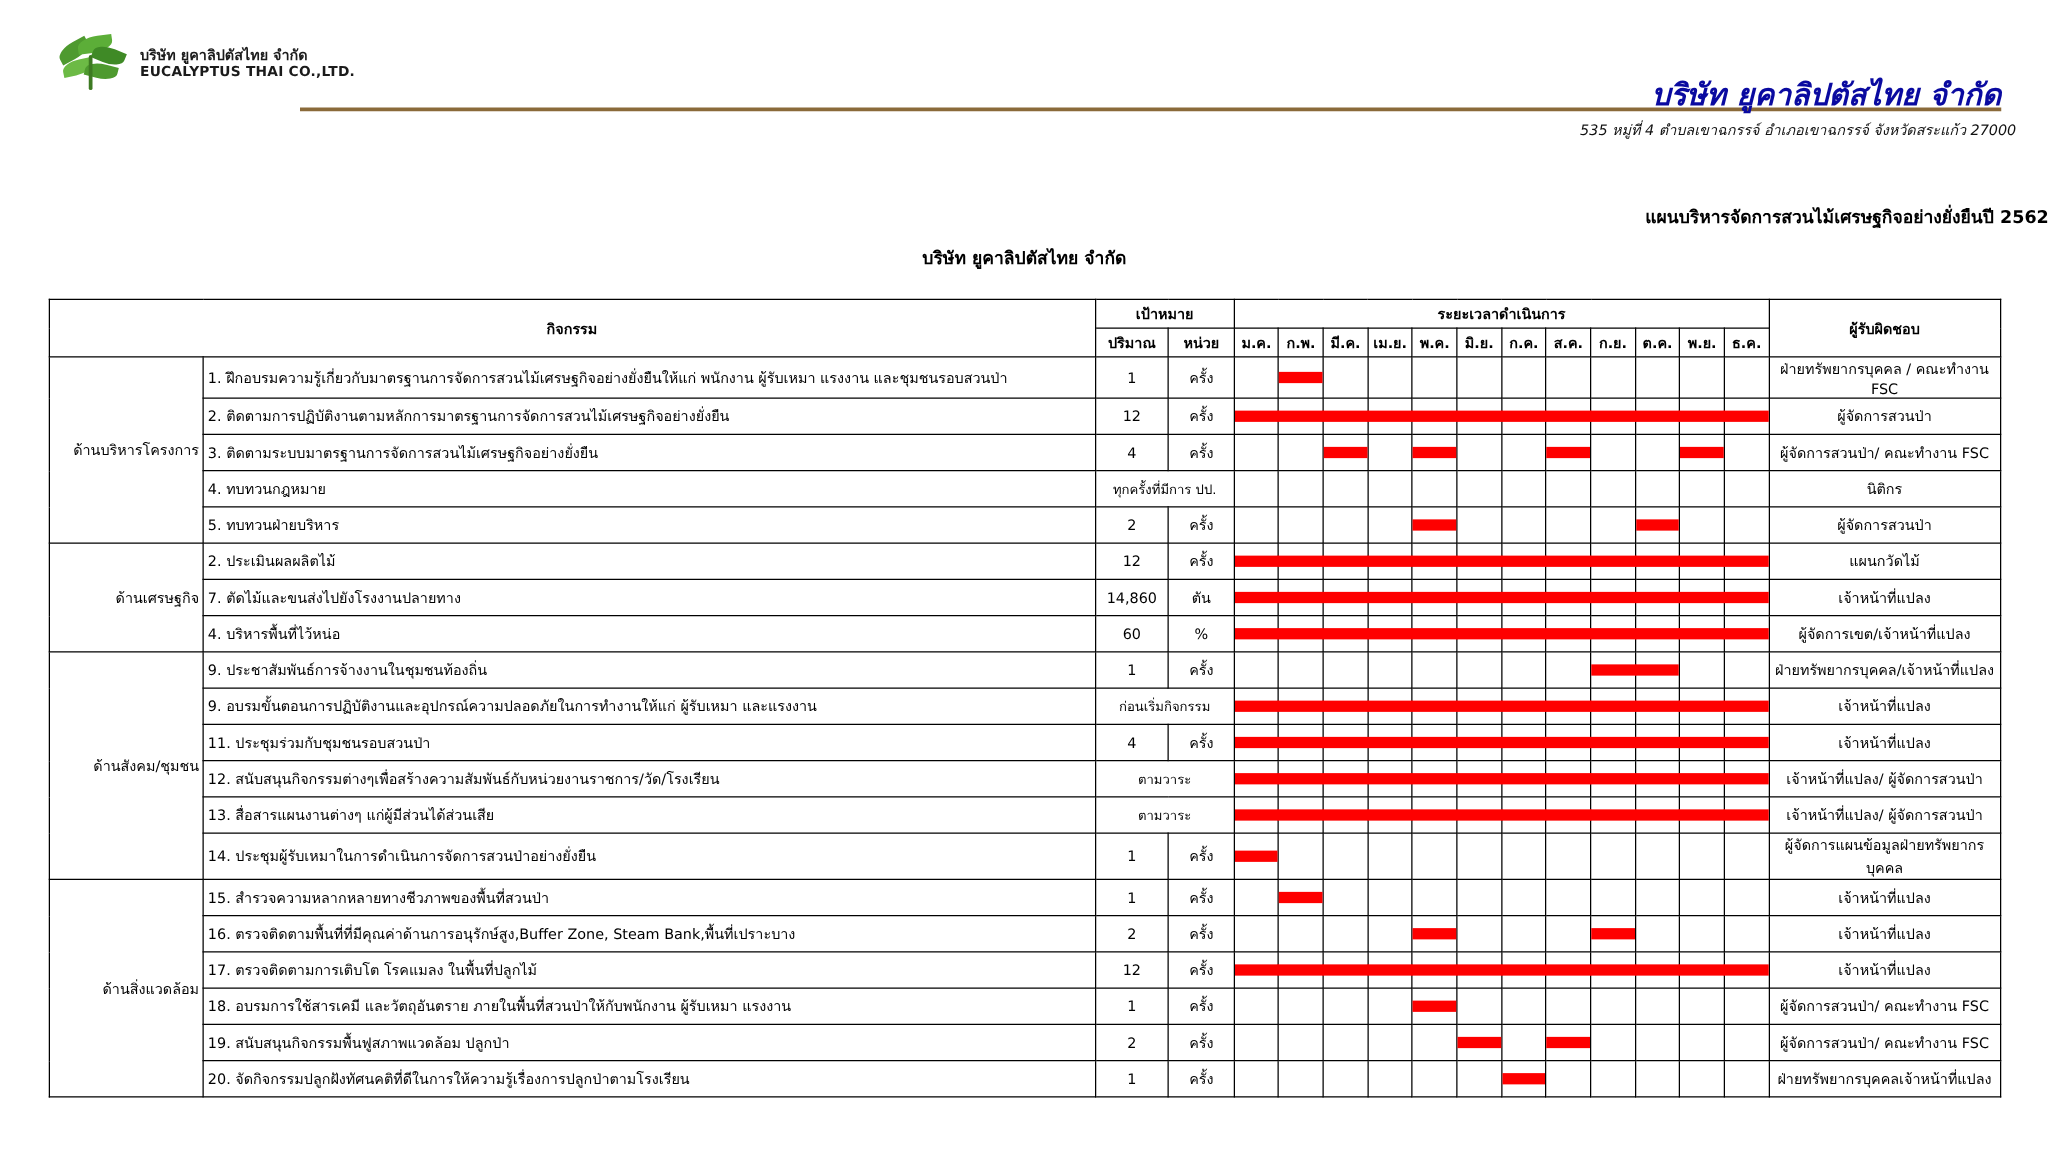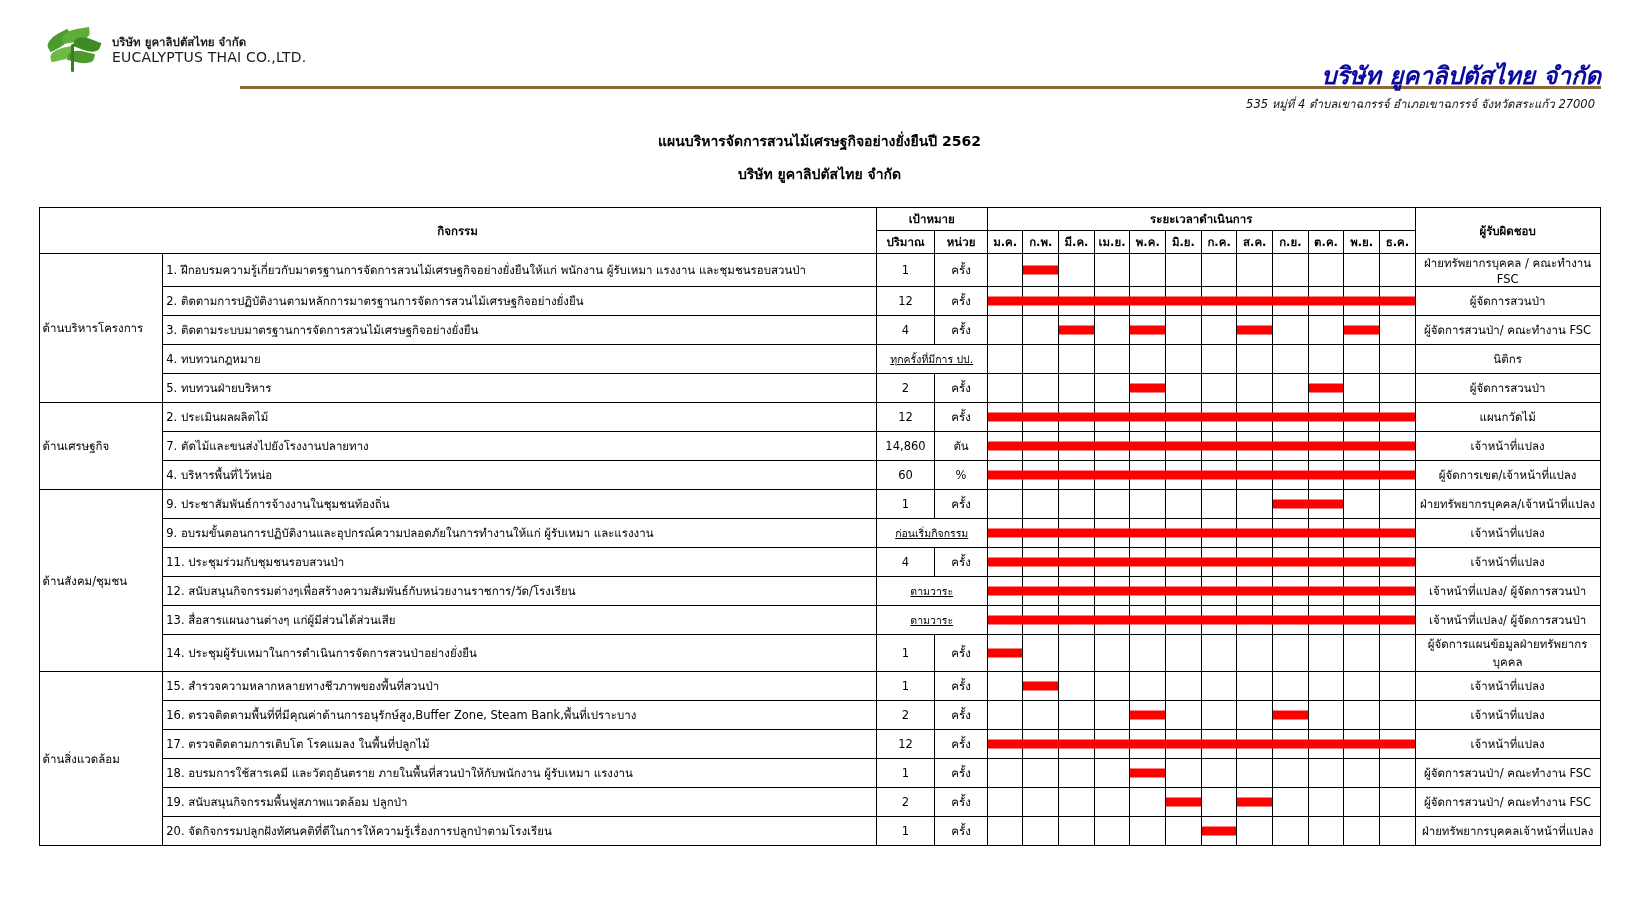--- a/index.html
+++ b/index.html
@@ -18,36 +18,36 @@
   .leaf{width:62px;height:50px;position:relative;}
   .leaf .l{position:absolute;background:#4e9a2f;border-radius:60% 0 60% 0;}
   .leaf .l1{width:26px;height:13px;left:2px;top:8px;transform:rotate(-28deg);}
   .leaf .l2{width:28px;height:13px;left:18px;top:3px;transform:rotate(-8deg);background:#5cae38;}
   .leaf .l3{width:26px;height:13px;left:30px;top:12px;transform:rotate(22deg);background:#3f8a26;}
   .leaf .l4{width:24px;height:12px;left:6px;top:22px;transform:rotate(-12deg);background:#6cba45;}
   .leaf .l5{width:26px;height:12px;left:24px;top:25px;transform:rotate(14deg);background:#4e9a2f;}
   .leaf .stem{position:absolute;left:27px;top:18px;width:3px;height:28px;background:#3d7a22;border-radius:2px;}
   .logo-text{margin-left:6px;line-height:1.25;}
   .logo-th{font-size:11.5px;font-weight:bold;color:#1b1b1b;}
-  .logo-en{font-size:14px;color:#1b1b1b;letter-spacing:.2px;}
+  .logo-en{font-size:11px;color:#1b1b1b;letter-spacing:.2px;font-weight:bold;}
   .co-name{
     position:absolute;right:38px;top:56px;
     font-size:24px;font-weight:bold;color:#0a0aa0;
     font-style:italic;
   }
   .addr{
-    position:absolute;right:44px;top:95px;
+    position:absolute;right:26px;top:95px;
     font-size:11.5px;color:#111;font-style:italic;
   }
   .hr{
     position:absolute;left:240px;right:38px;top:86px;height:3px;background:#8a6a3a;
   }
 
   
-  .title1{margin-top:34px;text-align:center;font-size:14px;font-weight:bold;}
+  .title1{margin-top:66px;text-align:right;font-size:14px;font-weight:bold;}
   .title2{margin-top:11px;text-align:center;font-size:14px;font-weight:bold;}
 
   
   table.plan{
     margin:22px auto 0 auto;
     border-collapse:collapse;
     width:1562px;
     table-layout:fixed;
   }
   table.plan th,table.plan td{
@@ -57,24 +57,24 @@
     vertical-align:middle;
   }
   table.plan thead th{text-align:center;font-weight:bold;height:22px;}
   .col-cat{width:118px;}
   .col-act{width:680px;}
   .col-qty{width:56px;}
   .col-unit{width:50px;}
   .col-m{width:34px;}
   .col-resp{width:176px;}
 
-  td.cat{font-size:11.5px;vertical-align:top;padding-top:3px;white-space:nowrap;}
+  td.cat{font-size:11.5px;vertical-align:top;padding-top:3px;white-space:nowrap;text-align:right;}
   td.act{text-align:left;height:28px;}
   td.qty,td.unit{text-align:center;}
-  td.qty.small{font-size:10.5px;text-decoration:underline;}
+  td.qty.small{font-size:10.5px;}
   td.resp{font-size:10.5px;text-align:center;}
   td.m{padding:0;position:relative;}
   .bar{position:absolute;left:0;right:0;top:50%;transform:translateY(-50%);height:9px;background:#fe0000;}
   .bar.nl{left:-1px;}
   .bar.nr{right:-1px;}
 </style>
 </head>
 <body>
 
 <div class="page">

